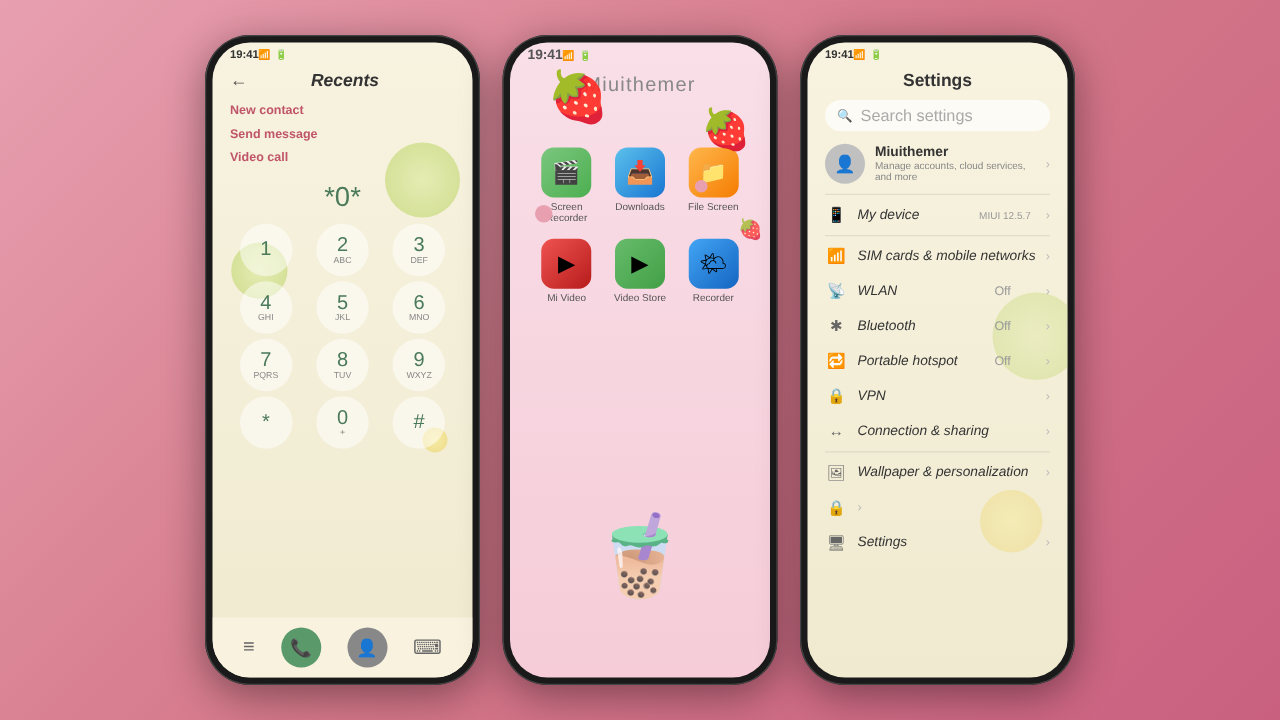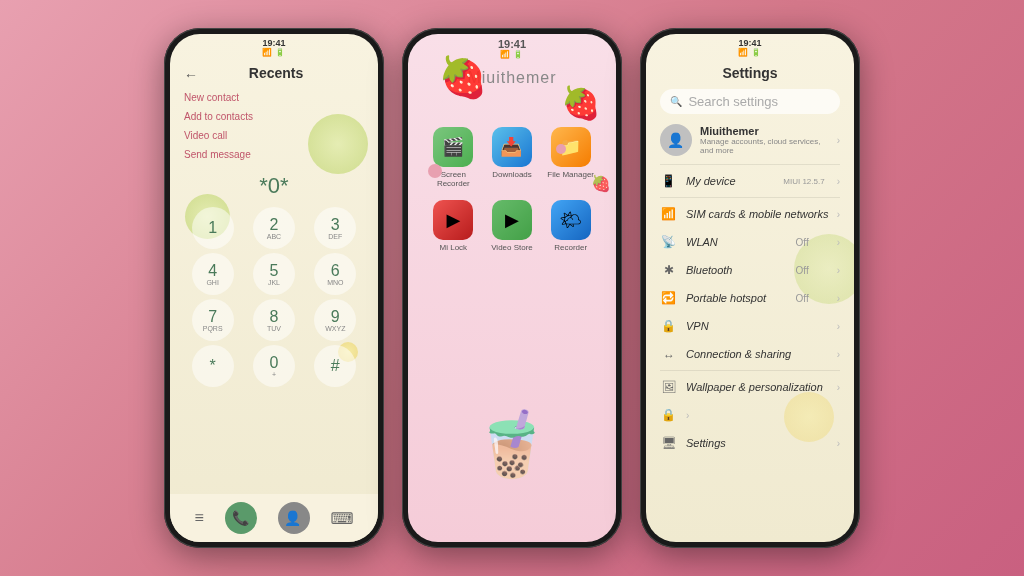--- a/index.html
+++ b/index.html
@@ -30,29 +30,27 @@
       height: 100%;
       border-radius: 30px;
       overflow: hidden;
       background: #f5f0dc;
       position: relative;
     }
 
     
     .status-bar {
       display: flex;
-      justify-content: space-between;
       align-items: center;
       padding: 4px 14px 2px;
       font-size: 9px;
       font-weight: 600;
       color: #333;
       position: relative;
       z-index: 10;
-      flex-direction: column;
     }
     .status-right {
       display: flex;
       gap: 3px;
       align-items: center;
       font-size: 8px;
     }
 
     
     .phone1 .phone-inner {
@@ -72,31 +70,33 @@
       font-size: 14px;
       color: #555;
     }
     .recents-title {
       font-size: 14px;
       font-weight: 600;
       color: #333;
       flex: 1;
       text-align: center;
       margin-right: 20px;
+      font-style: italic;
     }
     .contact-actions {
       display: flex;
       flex-direction: column;
       padding: 4px 14px;
       gap: 2px;
     }
     .contact-action {
       font-size: 10px;
       color: #c0556a;
       padding: 3px 0;
+      font-weight: bold;
     }
     .dialpad-display {
       text-align: center;
       font-size: 22px;
       font-weight: 300;
       color: #4a7a5a;
       padding: 6px 14px 4px;
     }
     .dialpad-grid {
       display: grid;
@@ -362,23 +362,22 @@
         </div>
       </div>
 
       <div class="recents-header">
         <span class="back-arrow">←</span>
         <span class="recents-title">Recents</span>
       </div>
 
       <div class="contact-actions">
         <span class="contact-action">New contact</span>
-        <span class="contact-action">Add to contacts</span>
+        <span class="contact-action">Send message</span>
         <span class="contact-action">Video call</span>
-        <span class="contact-action">Send message</span>
       </div>
 
       <div class="dialpad-display">*0*</div>
 
       <div class="dialpad-grid">
         <div class="dial-key">
             <span class="num">1</span>
             <span class="letters"></span>
           </div>
         <div class="dial-key">
@@ -460,28 +459,28 @@
       <div class="app-icon">
         <div class="app-icon-img app-screen-rec">🎬</div>
         <span class="app-label">Screen Recorder</span>
       </div>
       <div class="app-icon">
         <div class="app-icon-img app-downloads">📥</div>
         <span class="app-label">Downloads</span>
       </div>
       <div class="app-icon">
         <div class="app-icon-img app-file-mgr">📁</div>
-        <span class="app-label">File Manager</span>
+        <span class="app-label">File Screen</span>
       </div>
     </div>
 
     <div class="apps-row2">
       <div class="app-icon">
         <div class="app-icon-img app-mi-video">▶</div>
-        <span class="app-label">Mi Lock</span>
+        <span class="app-label">Mi Video</span>
       </div>
       <div class="app-icon">
         <div class="app-icon-img app-play-store">▶</div>
         <span class="app-label">Video Store</span>
       </div>
       <div class="app-icon">
         <div class="app-icon-img app-weather">🌤</div>
         <span class="app-label">Recorder</span>
       </div>
     </div>

